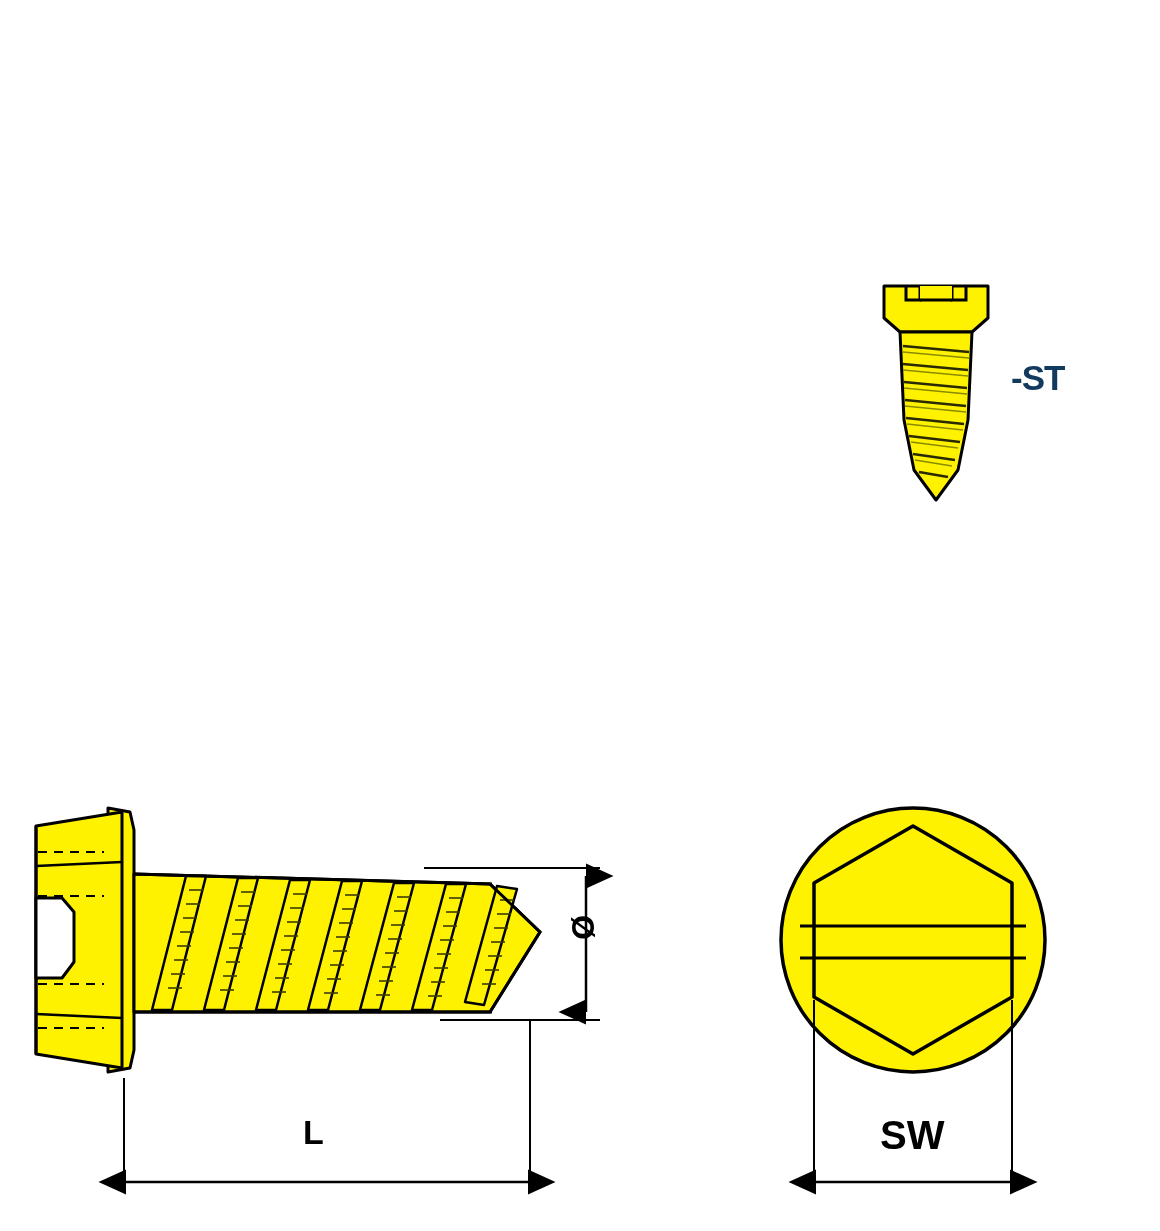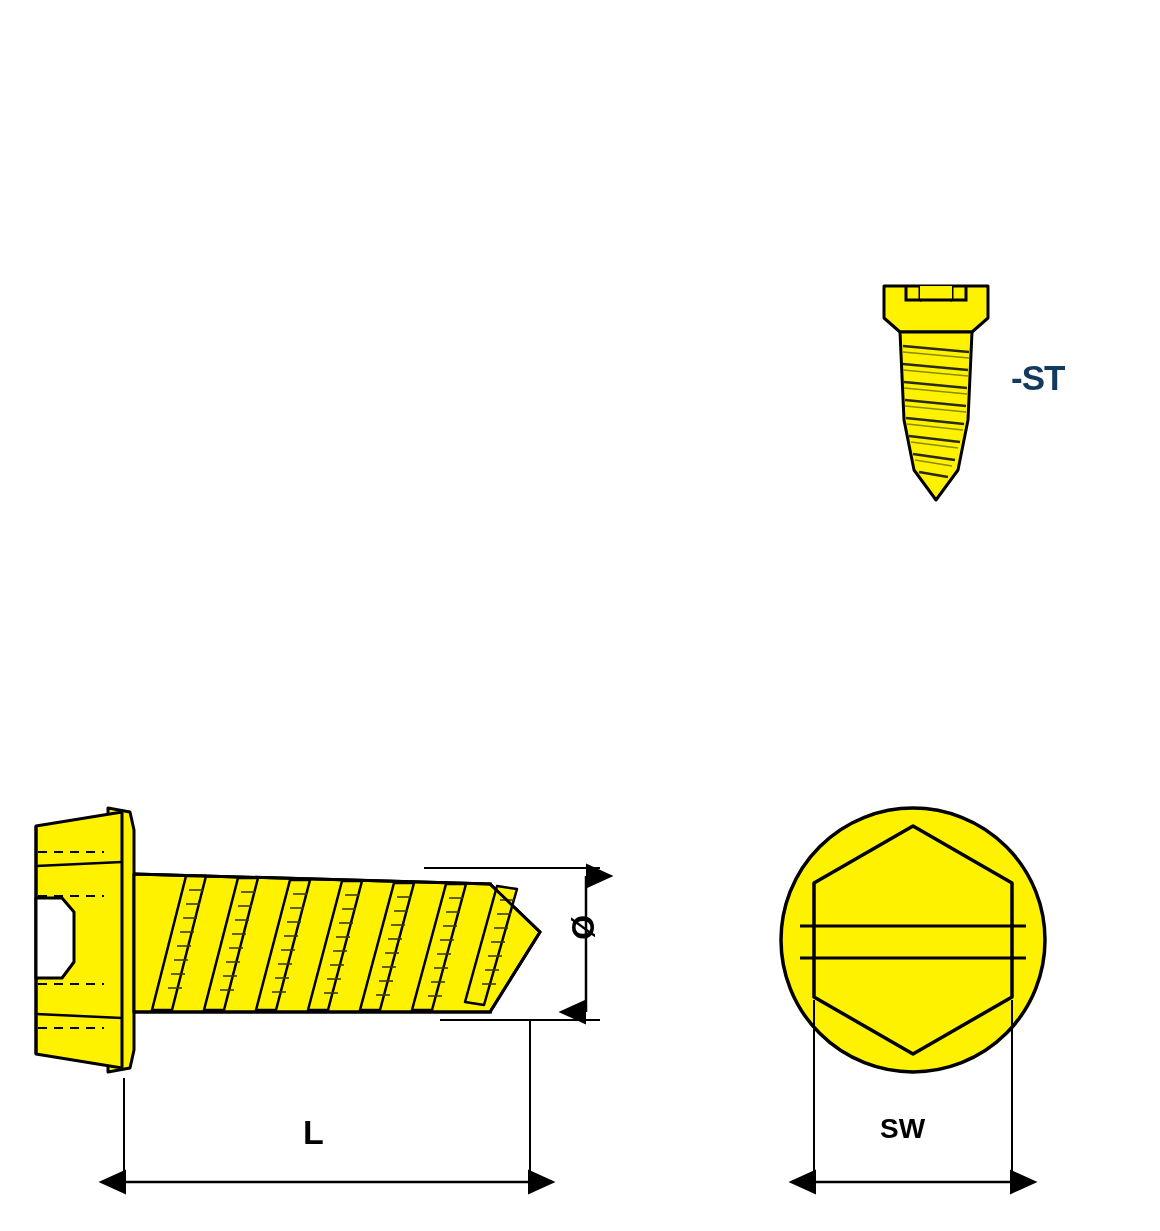--- a/index.html
+++ b/index.html
@@ -40,21 +40,21 @@
     white-space: nowrap;
   }
   .dim-L {
     left: 303px;
     top: 1113px;
     font-size: 34px;
   }
   .dim-SW {
     left: 880px;
     top: 1113px;
-    font-size: 28px;
+    font-size: 40px;
     text-align: right;
   }
   .dim-D {
     left: 601px;
     top: 915px;
     font-size: 32px;
     transform: rotate(90deg);
     transform-origin: left top;
   }
 </style>

